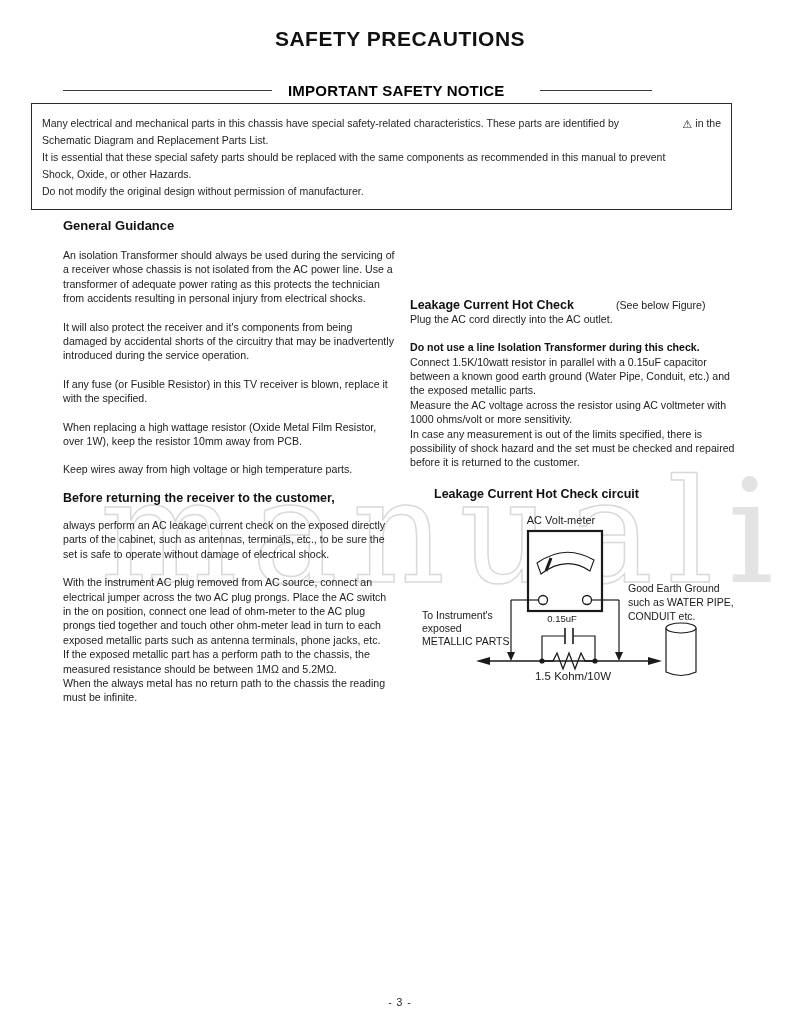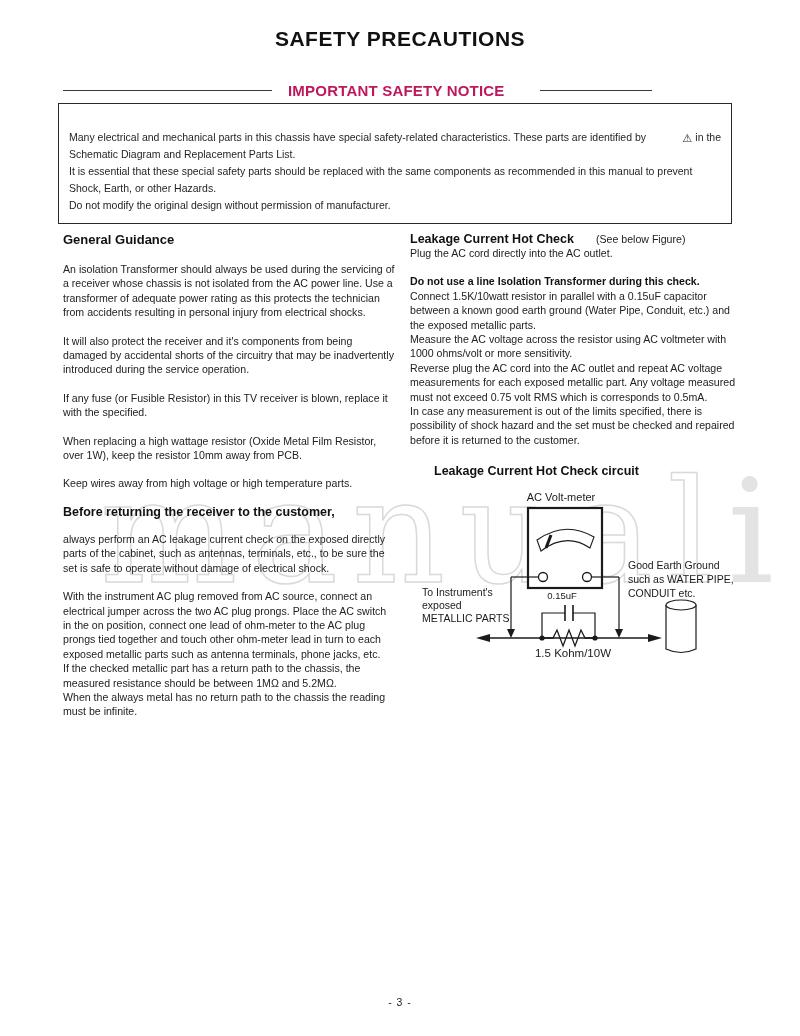--- a/index.html
+++ b/index.html
@@ -42,64 +42,64 @@
   .notice-heading-row {
     margin: 31px 63px 4px 63px;
     display: flex;
     align-items: center;
     height: 17px;
   }
   .rule { border-top: 1.6px solid #3a3a3a; height: 0; }
   .rule-left  { width: 209px; margin-right: 16px; }
   .rule-right { width: 112px; margin-left: 35px; }
   .notice-heading-text {
-    font-size: 15px; font-weight: bold; color: #be185d;
+    font-size: 15px; font-weight: bold; color: #000000;
     white-space: nowrap; letter-spacing: 0.2px;
   }
 
   
   .notice-box {
-    margin: 0 68px 0 58px;
+    margin: 0 68px 0 31px;
     border: 1.5px solid #2a2a2a;
-    padding: 25px 10px 9px 10px;
+    padding: 11px 10px 9px 10px;
     font-size: 10.5px;
     line-height: 17px;
   }
   .notice-line { white-space: nowrap; }
   .notice-line-flex { display: flex; justify-content: space-between; align-items: baseline; }
   .warn-wrap { white-space: nowrap; margin-left: 8px; }
   .warn-tri { font-size: 11px; position: relative; top: 0.5px; margin-right: 3px; }
 
   
   .columns {
     display: flex;
     margin: 8px 63px 0 63px;
     gap: 14px;
-    align-items: flex-start;
+    align-items: flex-end;
   }
   .col-left  { width: 333px; flex: none; }
   .col-right { width: 327px; flex: none; }
 
   .col h2 {
     font-size: 12.5px; font-weight: bold; color: #111;
     margin: 13px 0 13px 0;
   }
   .col h2.first { margin-top: 0; }
   .col h2.h-general { font-size: 13px; margin-bottom: 15px; }
   .col h2.no-gap-after { margin-bottom: 1px; }
   .col p {
     font-size: 10.6px;
     line-height: 14.4px;
     margin: 0 0 14px 0;
     color: #222;
   }
   .col p.tight { margin-bottom: 0; }
   .col p.bold-line { font-weight: bold; margin: 14px 0 0 0; color: #111; }
 
-  .h-row { display: flex; align-items: baseline; }
+  .h-row { display: flex; align-items: baseline; gap: 20px; }
   .h-row h2 { margin: 0; }
   .h-note { font-size: 10.6px; margin-left: 22px; color: #222; }
 
   .circuit-h { margin: 17px 0 6px 0 !important; padding-left: 24px; }
 
   
   .diagram-svg { display: block; margin-top: 0; }
   .diagram-svg text {
     font-family: "Liberation Sans", "DejaVu Sans", sans-serif;
     fill: #1a1a1a;
@@ -131,50 +131,49 @@
       <span class="rule rule-right"></span>
     </div>
 
     <div class="notice-box">
       <div class="notice-line notice-line-flex">
         <span>Many electrical and mechanical parts in this chassis have special safety-related characteristics. These parts are identified by</span>
         <span class="warn-wrap"><span class="warn-tri">⚠</span><span>in the</span></span>
       </div>
       <div class="notice-line">Schematic Diagram and Replacement Parts List.</div>
       <div class="notice-line">It is essential that these special safety parts should be replaced with the same components as recommended in this manual to prevent</div>
-      <div class="notice-line">Shock, Earth, or other Hazards.</div>
+      <div class="notice-line">Shock, Oxide, or other Hazards.</div>
       <div class="notice-line">Do not modify the original design without permission of manufacturer.</div>
     </div>
 
     <div class="columns">
 
       <div class="col col-left">
         <h2 class="first h-general">General Guidance</h2>
         <p>An isolation Transformer should always be used during the servicing of a receiver whose chassis is not isolated from the AC power line. Use a transformer of adequate power rating as this protects the technician from accidents resulting in personal injury from electrical shocks.</p>
         <p>It will also protect the receiver and it's components from being damaged by accidental shorts of the circuitry that may be inadvertently introduced during the service operation.</p>
         <p>If any fuse (or Fusible Resistor) in this TV receiver is blown, replace it with the specified.</p>
         <p>When replacing a high wattage resistor (Oxide Metal Film Resistor, over 1W), keep the resistor 10mm away from PCB.</p>
         <p>Keep wires away from high voltage or high temperature parts.</p>
         <h2>Before returning the receiver to the customer,</h2>
         <p>always perform an AC leakage current check on the exposed directly parts of the cabinet, such as antennas, terminals, etc., to be sure the set is safe to operate without damage of electrical shock.</p>
         <p class="tight">With the instrument AC plug removed from AC source, connect an electrical jumper across the two AC plug prongs. Place the AC switch in the on position, connect one lead of ohm-meter to the AC plug prongs tied together and touch other ohm-meter lead in turn to each exposed metallic parts such as antenna terminals, phone jacks, etc.</p>
-        <p class="tight">If the checked metallic part has a return path to the chassis, the measured resistance should be between 1MΩ and 5.2MΩ.</p>
+        <p class="tight">If the exposed metallic part has a perform path to the chassis, the measured resistance should be between 1MΩ and 5.2MΩ.</p>
         <p class="tight">When the always metal has no return path to the chassis the reading must be infinite.</p>
       </div>
 
       <div class="col col-right">
         <div class="h-row">
           <h2>Leakage Current Hot Check</h2>
           <span class="h-note">(See below Figure)</span>
         </div>
         <p class="tight">Plug the AC cord directly into the AC outlet.</p>
         <p class="bold-line">Do not use a line Isolation Transformer during this check.</p>
         <p class="tight">Connect 1.5K/10watt resistor in parallel with a 0.15uF capacitor between a known good earth ground (Water Pipe, Conduit, etc.) and the exposed metallic parts.</p>
         <p class="tight">Measure the AC voltage across the resistor using AC voltmeter with 1000 ohms/volt or more sensitivity.</p>
-        <p class="tight">Reverse plug the AC cord into the AC outlet and repeat AC voltage measurements for each exposed metallic part. Any voltage measured must not exceed 0.75 volt RMS which is corresponds to 0.5mA.</p>
         <p class="tight">In case any measurement is out of the limits specified, there is possibility of shock hazard and the set must be checked and repaired before it is returned to the customer.</p>
         <h2 class="circuit-h">Leakage Current Hot Check circuit</h2>
 
         <svg class="diagram-svg" width="332" height="198" viewBox="0 0 332 198">
 
           <text x="151" y="17" font-size="11" text-anchor="middle">AC Volt-meter</text>
 
           <rect x="118" y="24" width="74" height="80" fill="#ffffff" stroke="#1a1a1a" stroke-width="2.2"></rect>
 
           <path d="M127,56 Q155,36 184,53 L180,64 Q156,48 131,67 Z" fill="#ffffff" stroke="#1a1a1a" stroke-width="1.1"></path>

